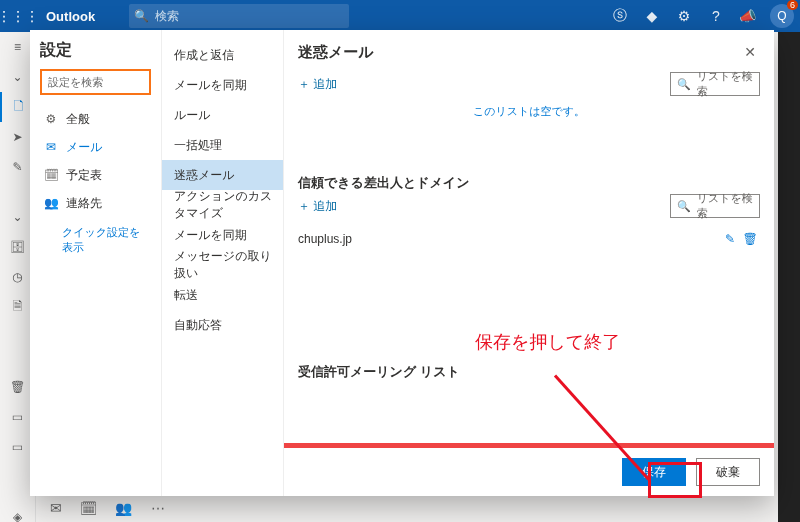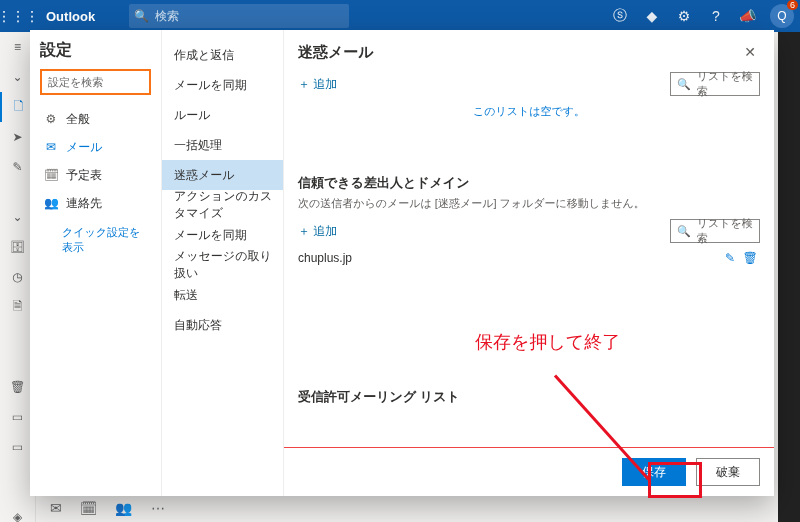--- a/index.html
+++ b/index.html
@@ -45,24 +45,24 @@
 .col3 .hdr h3 { font-size: 15px; font-weight:600; color:#323130; flex:1;}
 .col3 .hdr .close { color:#605e5c; font-size:14px; padding:4px;}
 .col3 .body { flex:1; overflow:hidden; padding: 0 14px; font-size:12px; color:#323130;}
 .addrow { display:flex; align-items:center; margin: 2px 0 8px;}
 .addrow .add { color:#0369a1; font-size:12px;}
 .addrow .sp { flex:1;}
 .addrow .srch { border:1px solid #8a8886; height:24px; width:90px; display:flex; align-items:center; gap:6px; padding:0 6px; color:#605e5c; font-size:11px;}
 .empty { text-align:center; color:#0078d4; font-size:11px; margin: 6px 0 55px;}
 .sect-title { font-weight:700; font-size:13px; margin-top:21px;}
 .sect-desc { font-size:11px; color:#605e5c; margin:4px 0 8px;}
-.entry { display:flex; align-items:flex-start; height:26px; font-size:12px;}
+.entry { display:flex; align-items:center; height:26px; font-size:12px;}
 .entry .dom { flex:1; }
 .entry .eico { color:#0078d4; width:20px; text-align:center; font-size:12px;}
-.footer { border-top:1px solid #ef4444; padding:10px 14px; display:flex; justify-content:flex-end; gap:10px;}
+.footer { border-top:5px solid #ef4444; padding:10px 14px; display:flex; justify-content:flex-end; gap:10px;}
 .footer .btn { height:28px; min-width:64px; display:flex; align-items:center; justify-content:center; font-size:12px;}
 .footer .btn.primary { background:#0078d4; color:#fff;}
 .footer .btn.secondary { background:#fff; border:1px solid #8a8886; color:#323130;}
 
 
 .anno-box { position:absolute; border:3px solid #e81123; pointer-events:none;}
 .anno-text { position:absolute; color:#e81123; font-size:18px; font-weight:500; pointer-events:none;}
 .anno-line { position:absolute; background:#e81123; height:3px; transform-origin: left center; pointer-events:none;}
 </style>
 </head>
@@ -165,21 +165,20 @@
         <span class="add">＋ 追加</span>
         <span class="sp"></span>
         <div class="srch">
           <span>🔍</span>
           <span>リストを検索</span>
         </div>
       </div>
       <div class="empty">このリストは空です。</div>
 
       <div class="sect-title">信頼できる差出人とドメイン</div>
-      <div class="sect-desc">次の送信者からのメールは [迷惑メール] フォルダーに移動しません。</div>
       <div class="addrow">
         <span class="add">＋ 追加</span>
         <span class="sp"></span>
         <div class="srch">
           <span>🔍</span>
           <span>リストを検索</span>
         </div>
       </div>
       <div class="entry">
         <span class="dom">chuplus.jp</span>

